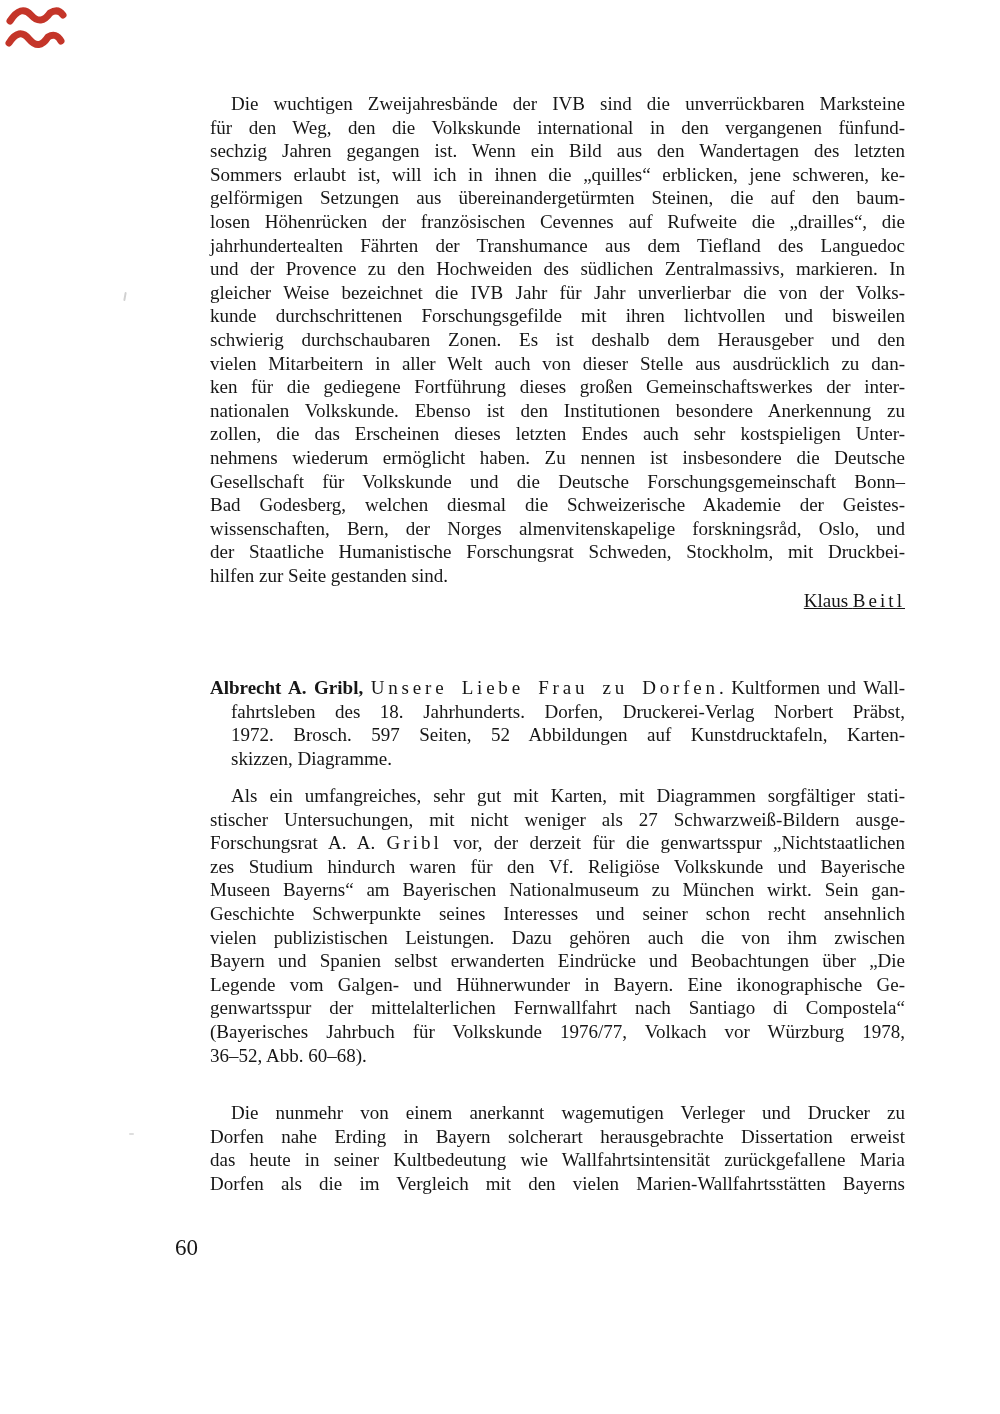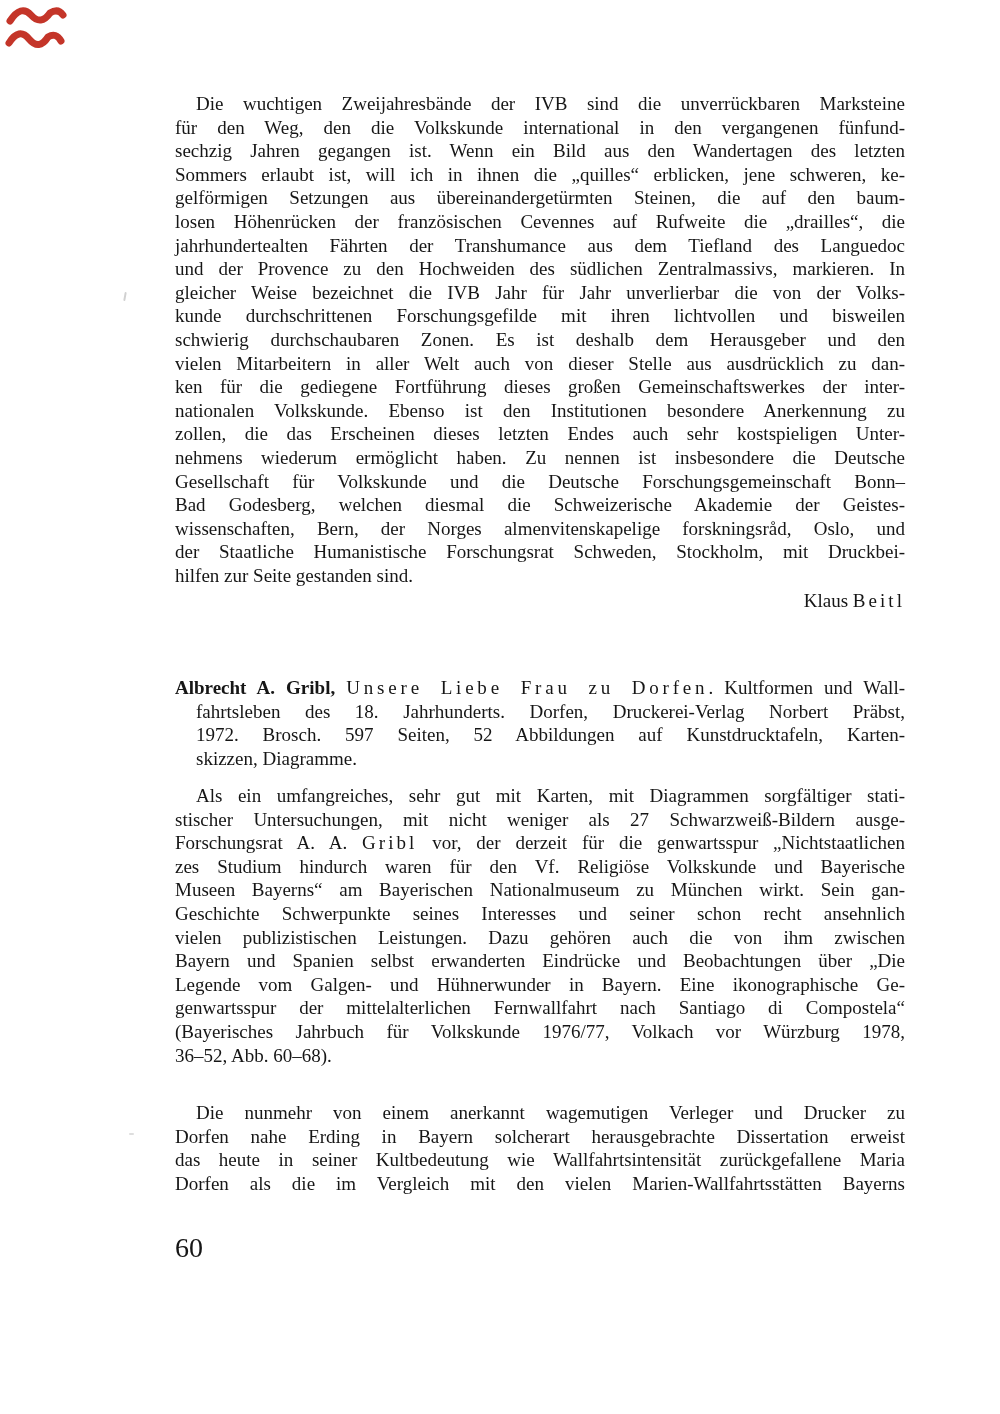--- a/index.html
+++ b/index.html
@@ -19,37 +19,39 @@
   }
   .block {
     position: absolute;
     left: 175px;
     width: 730px;
   }
   .jline {
     text-align: justify;
     text-align-last: justify;
     white-space: nowrap;
+    margin-left: 35px;
   }
   .indent-first > .jline:first-child { text-indent: 21px; }
   .indent-all > .jline { padding-left: 21px; }
   .last-left > .jline:last-child { text-align-last: left; }
   .sperr { letter-spacing: 0.20em; word-spacing: 0.15em; }
   .sperr-sm { letter-spacing: 0.16em; }
   .bold { font-weight: bold; }
   .signature {
     position: absolute;
     left: 175px; width: 730px;
     top: 589px;
     text-align: right;
+    text-decoration: underline;
   }
   .pagenum {
     position: absolute;
     left: 175px; top: 1236px;
-    font-size: 28px;
+    font-size: 23px;
   }
   .pen-mark {
     position: absolute;
     left: 5px; top: 1px;
     width: 64px; height: 60px;
   }
   .speck {
     position: absolute;
     background: #bdbdbd;
     border-radius: 2px;

